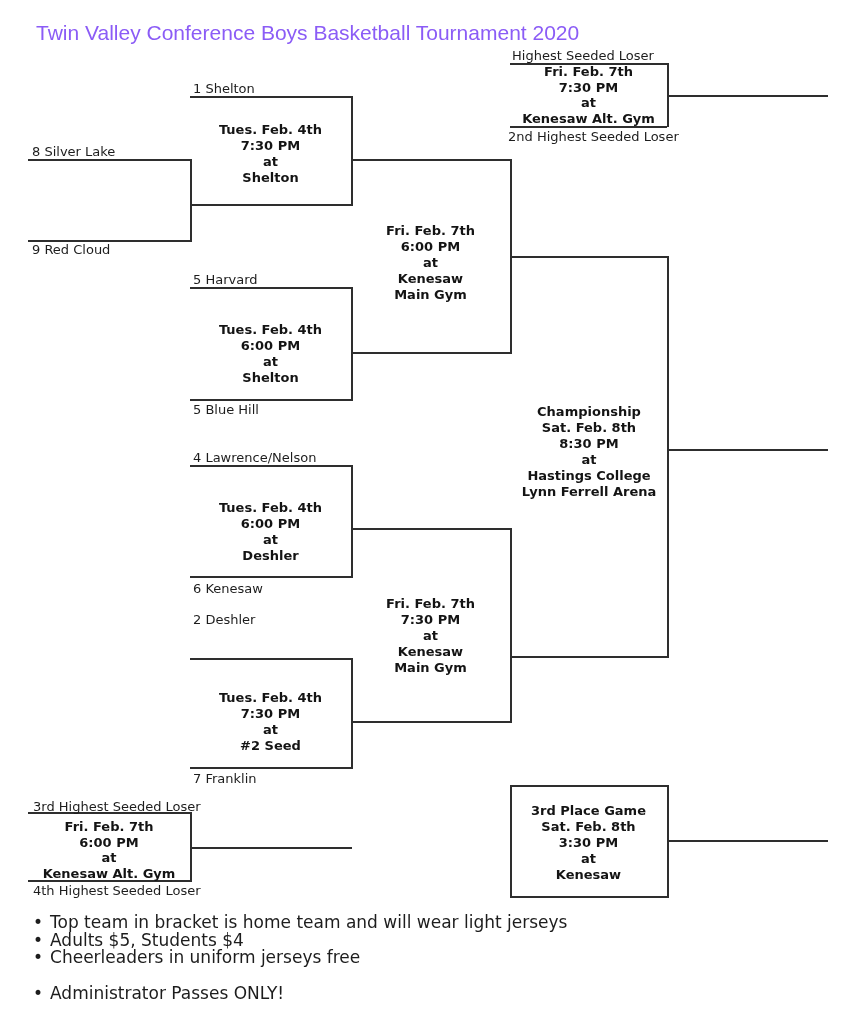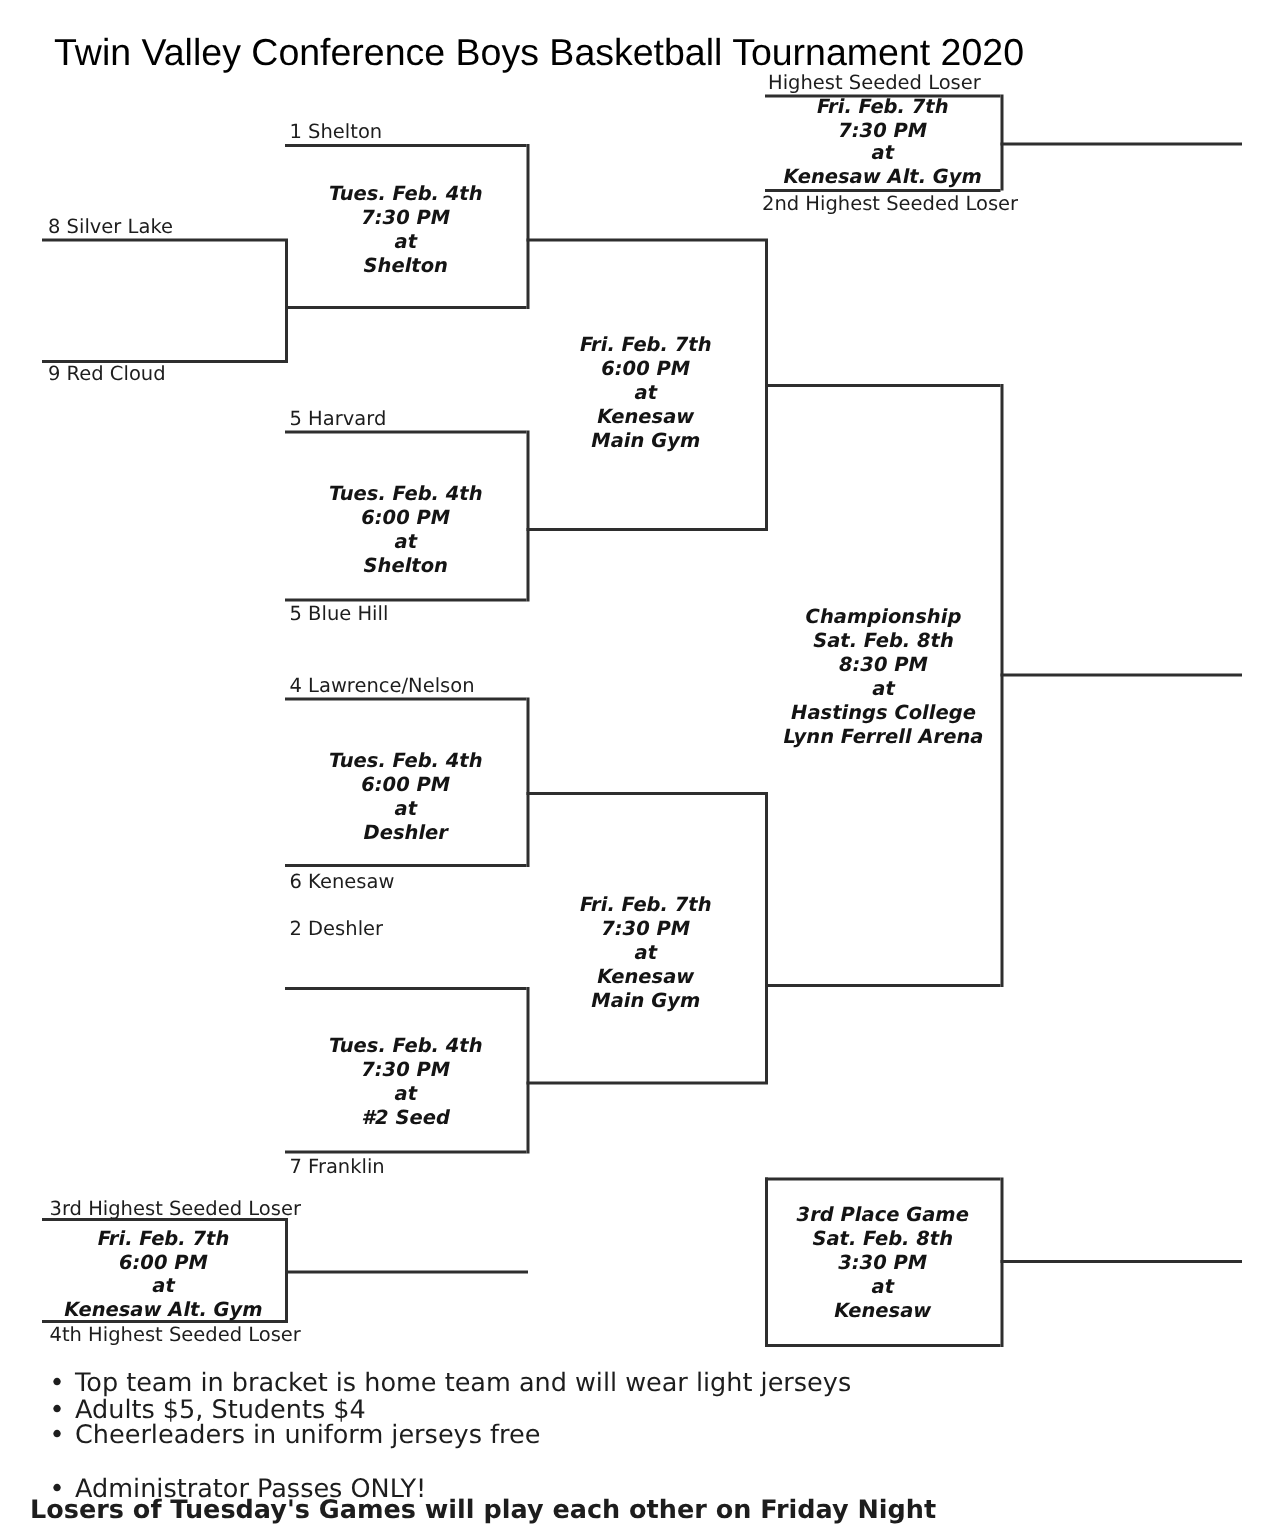--- a/index.html
+++ b/index.html
@@ -1,26 +1,26 @@
 <!DOCTYPE html>
 <html><head>
 <meta charset="utf-8">
 <style>
   html,body{margin:0;padding:0;background:#ffffff;}
   .page{position:relative;width:842px;height:1024px;background:#ffffff;overflow:hidden;
         font-family:"DejaVu Sans",sans-serif;color:#1d1d1d;}
   .title{position:absolute;left:36px;top:21px;margin:0;font-family:"Liberation Sans",sans-serif;
-         font-size:25px;font-weight:400;color:#000000;white-space:nowrap;letter-spacing:0;}
+         font-size:21px;font-weight:400;color:#8b5cf6;white-space:nowrap;letter-spacing:0;}
   .hl{position:absolute;height:1.5px;background:#2e2e2e;}
   .vl{position:absolute;width:1.5px;background:#2e2e2e;}
   .lbl{position:absolute;font-size:13px;line-height:14px;color:#1d1d1d;white-space:nowrap;}
   .game{position:absolute;text-align:center;font-size:13px;line-height:16px;font-weight:bold;
         color:#141414;}
   .game.tight{line-height:15.5px;}
-  .game div{white-space:nowrap;font-style:italic;}
+  .game div{white-space:nowrap;}
   .note{position:absolute;font-size:17px;line-height:16px;white-space:nowrap;}
   .note .blt{margin-right:7px;}
   .note.footer{font-weight:bold;}
 </style>
 </head>
 <body>
 
 <div class="page">
 
   <h1 class="title">Twin Valley Conference Boys Basketball Tournament 2020</h1>
@@ -160,15 +160,14 @@
   </div>
   <div class="note" style="left:33px;top:932px">
     <span class="blt">•</span><span>Adults $5, Students $4</span>
   </div>
   <div class="note" style="left:33px;top:949px">
     <span class="blt">•</span><span>Cheerleaders in uniform jerseys free</span>
   </div>
   <div class="note" style="left:33px;top:985px">
     <span class="blt">•</span><span>Administrator Passes ONLY!</span>
   </div>
-  <div class="note footer" style="left:20px;top:999px">Losers of Tuesday's Games will play each other on Friday Night</div>
 
 </div>
 
 </body></html>

